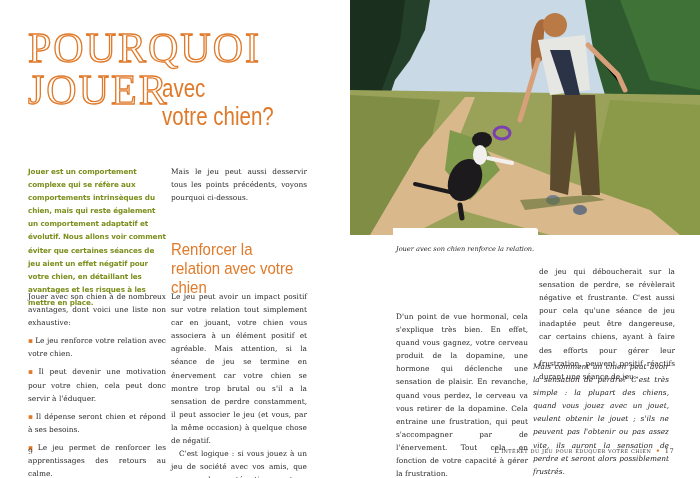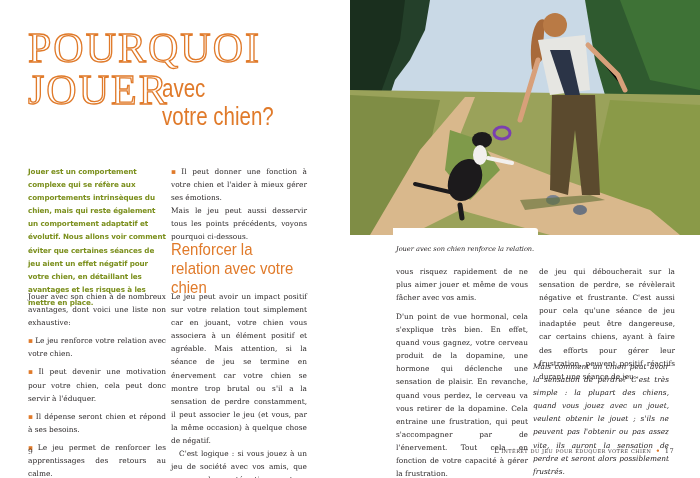--- a/index.html
+++ b/index.html
@@ -100,21 +100,20 @@
 
     <div class="body-col col-l1">
       <p>Jouer avec son chien à de nombreux avantages, dont voici une liste non exhaustive:</p>
       <p class="gap"><span class="bullet">▪</span><span>Le jeu renforce votre relation avec votre chien.</span></p>
       <p class="gap"><span class="bullet">▪</span><span>Il peut devenir une motivation pour votre chien, cela peut donc servir à l'éduquer.</span></p>
       <p class="gap"><span class="bullet">▪</span><span>Il dépense seront chien et répond à ses besoins.</span></p>
       <p class="gap"><span class="bullet">▪</span><span>Le jeu permet de renforcer les apprentissages des retours au calme.</span></p>
     </div>
 
     <div class="body-col col-l2a">
-      <p><span class="bullet">▪</span><span>Il peut donner une fonction à votre chien et l'aider à mieux gérer ses émotions.</span></p>
       <p>Mais le jeu peut aussi desservir tous les points précédents, voyons pourquoi ci-dessous.</p>
     </div>
 
     <div class="subhead">Renforcer la relation avec votre chien</div>
 
     <div class="body-col col-l2b">
       <p>Le jeu peut avoir un impact positif sur votre relation tout simplement car en jouant, votre chien vous associera à un élément positif et agréable. Mais attention, si la séance de jeu se termine en énervement car votre chien se montre trop brutal ou s'il a la sensation de perdre constamment, il peut associer le jeu (et vous, par la même occasion) à quelque chose de négatif.</p>
       <p class="indent">C'est logique : si vous jouez à un jeu de société avec vos amis, que vous perdez systématiquement ou que vous finissez par vous disputer avec vos proches,</p>
     </div>
 
@@ -157,23 +156,20 @@
         <path d="M188 60 L170 120" stroke="#d8a07a" stroke-width="5" stroke-linecap="round"></path>
         <path d="M238 45 L268 75 L275 90" stroke="#d8a07a" stroke-width="5" stroke-linecap="round"></path>
         <ellipse cx="203" cy="200" rx="7" ry="5" fill="#7a8290"></ellipse>
         <ellipse cx="230" cy="210" rx="7" ry="5" fill="#6b7380"></ellipse>
 
         <path d="M170 200 L240 195 L255 200 L175 210 Z" fill="#5c6d33" opacity="0.6"></path>
       </svg>
     </div>
     <div class="caption">Jouer avec son chien renforce la relation.</div>
 
-    <div class="body-col" style="left:46px; top:265px; width:132px;">
-      <p>vous risquez rapidement de ne plus aimer jouer et même de vous fâcher avec vos amis.</p>
-    </div>
     <div class="body-col" style="left:46px; top:310px; width:132px;">
       <p>D'un point de vue hormonal, cela s'explique très bien. En effet, quand vous gagnez, votre cerveau produit de la dopamine, une hormone qui déclenche une sensation de plaisir. En revanche, quand vous perdez, le cerveau va vous retirer de la dopamine. Cela entraine une frustration, qui peut s'accompagner par de l'énervement. Tout cela en fonction de votre capacité à gérer la frustration.</p>
 
     </div>
 
     <div class="body-col" style="left:189px; top:265px; width:136px;">
       <p>de jeu qui déboucherait sur la sensation de perdre, se révèlerait négative et frustrante. C'est aussi pour cela qu'une séance de jeu inadaptée peut être dangereuse, car certains chiens, ayant à faire des efforts pour gérer leur frustration, peuvent positif réactifs durant une séance de jeu.</p>
     </div>
     <div class="body-col" style="left:183px; top:360px; width:136px;font-style:italic;">
       <p>Mais comment un chien peut avoir la sensation de perdre? C'est très simple : la plupart des chiens, quand vous jouez avec un jouet, veulent obtenir le jouet ; s'ils ne peuvent pas l'obtenir ou pas assez vite, ils auront la sensation de perdre et seront alors possiblement frustrés.</p>

